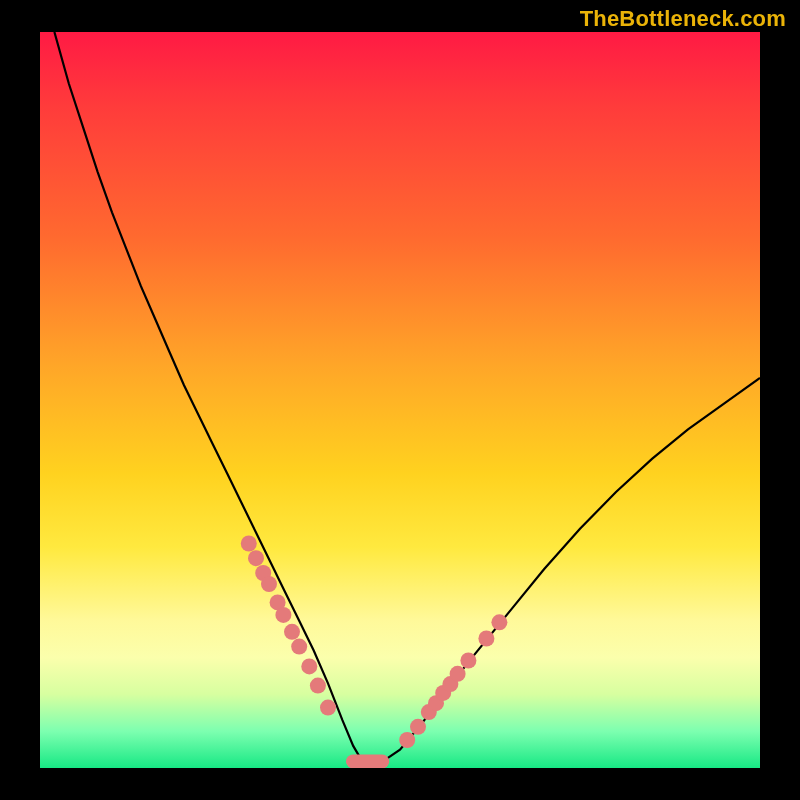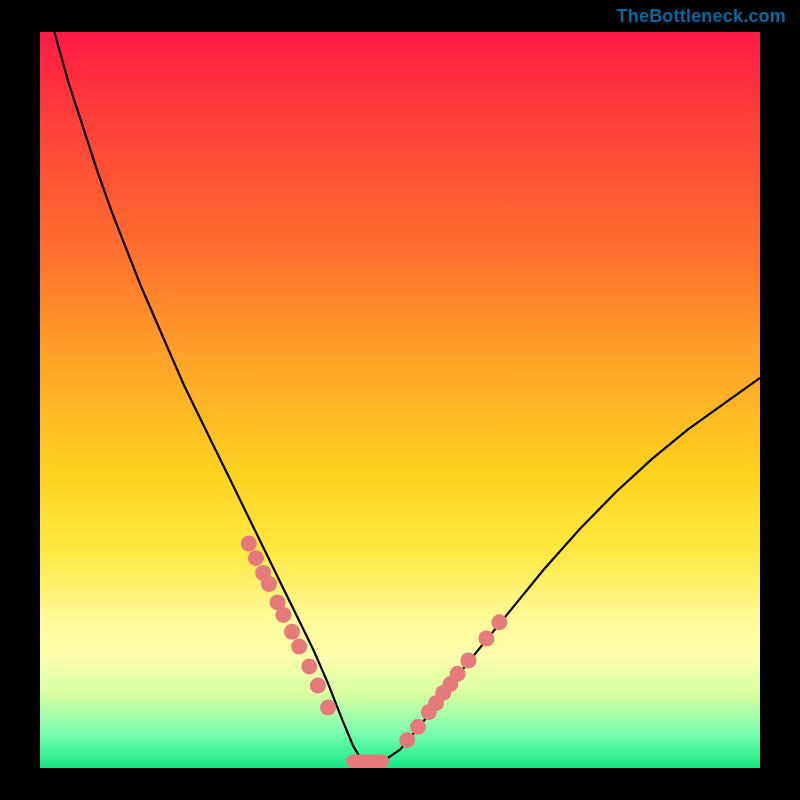--- a/index.html
+++ b/index.html
@@ -37,23 +37,23 @@
       #d7ffa0 90%,
       #7dffb0 95%,
       #17e884 100%
     );
   }
   .watermark {
     position: absolute;
     top: 6px;
     right: 14px;
     font-family: Arial, Helvetica, sans-serif;
-    font-size: 18px;
+    font-size: 22px;
     font-weight: 600;
-    color: #0369a1;
+    color: #eab308;
     letter-spacing: 0.2px;
     user-select: none;
     pointer-events: none;
   }
   svg.curve {
     position: absolute;
     left: 0;
     top: 0;
     width: 720px;
     height: 736px;

